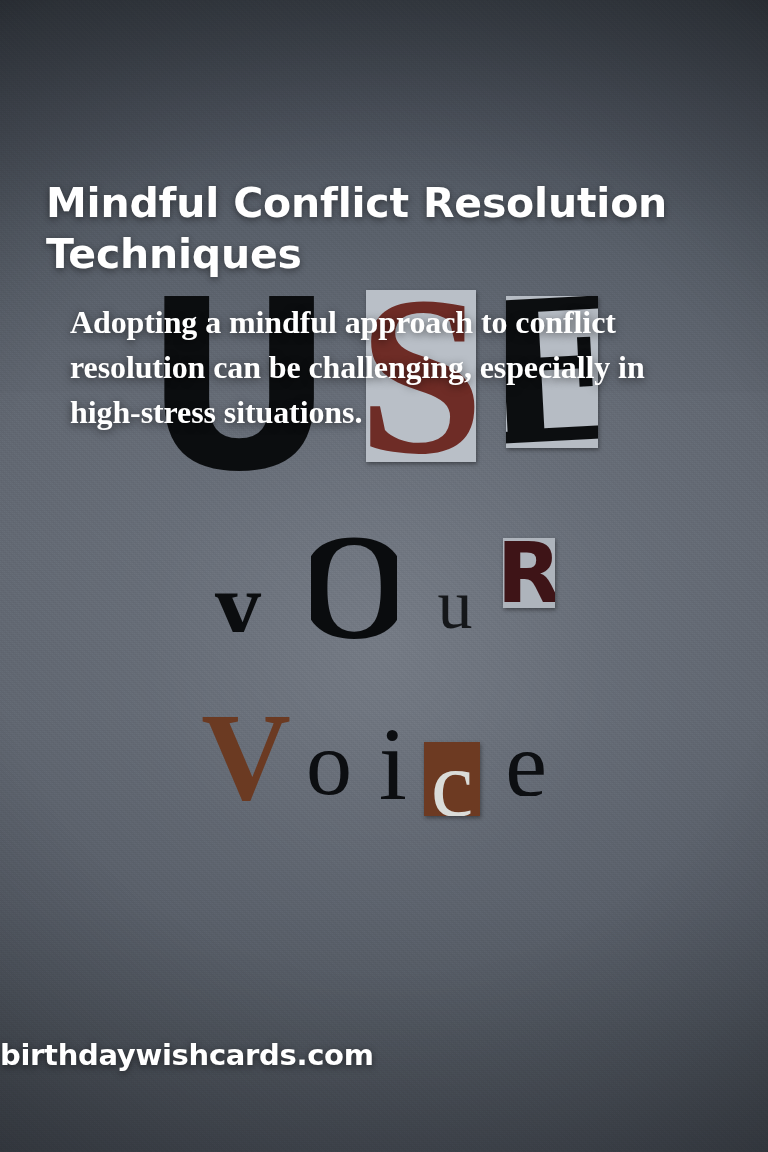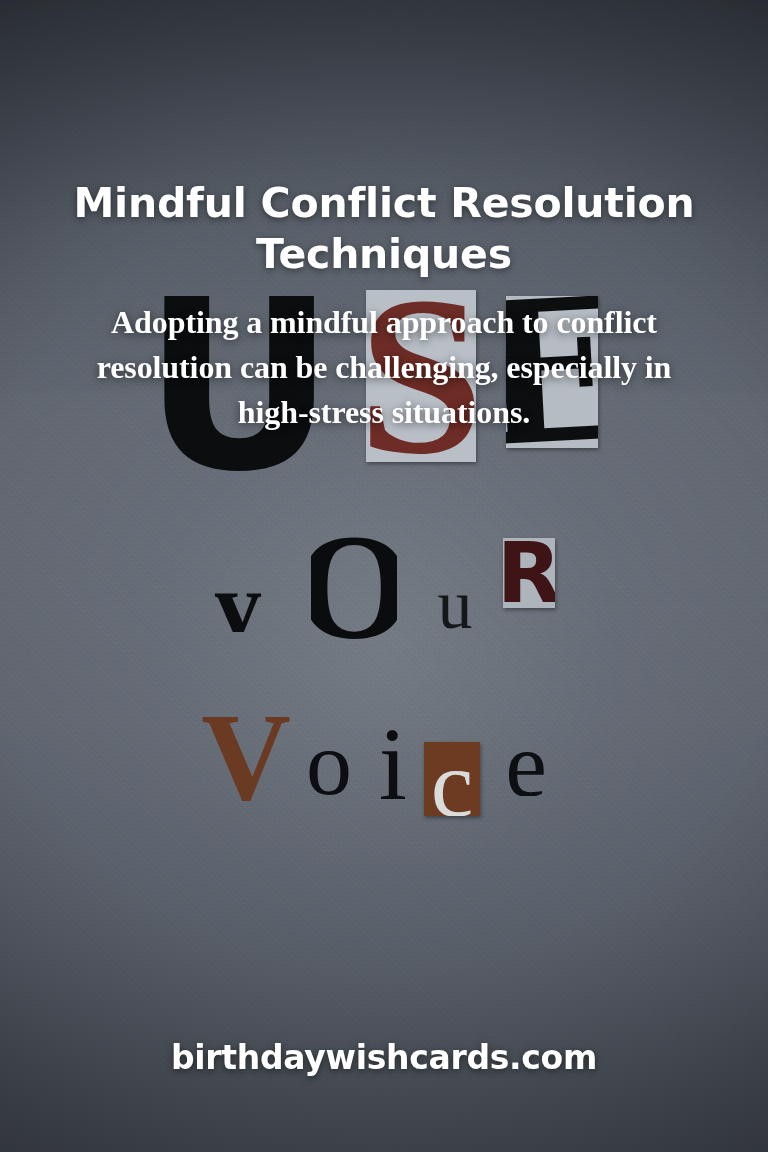--- a/index.html
+++ b/index.html
@@ -123,21 +123,20 @@
   #sc-c { left:424px; top:742px; width:56px; height:74px; }
   #sc-c .g { font-size: 96px; color:#dadcd9; font-weight:400; font-family:"Liberation Serif", serif; transform: translateY(5px); }
   #sc-e { left:497px; top:714px; width:58px; height:82px; }
   #sc-e .g { font-size: 94px; color:#0d0f12; font-weight:400; font-family:"Liberation Serif", serif; transform: translateY(9px); }
 
   
   .overlay {
     position: absolute;
     inset: 0;
     padding: 0 36px;
-    text-align: center;
   }
   .title {
     position: absolute;
     left: 46px;
     right: 46px;
     top: 178px;
     margin: 0;
     color: #ffffff;
     font-family: "DejaVu Sans", sans-serif;
     font-weight: 700;
@@ -162,21 +161,21 @@
   }
   .footer {
     position: absolute;
     left: 0;
     right: 0;
     top: 1038px;
     margin: 0;
     color: #ffffff;
     font-family: "DejaVu Sans", sans-serif;
     font-weight: 700;
-    font-size: 33px;
+    font-size: 29px;
     letter-spacing: -0.3px;
     text-shadow: 0 2px 7px rgba(0,0,0,0.5);
   }
 </style>
 </head>
 <body>
 
 <div class="pin">
 
   <div class="wall"></div>

